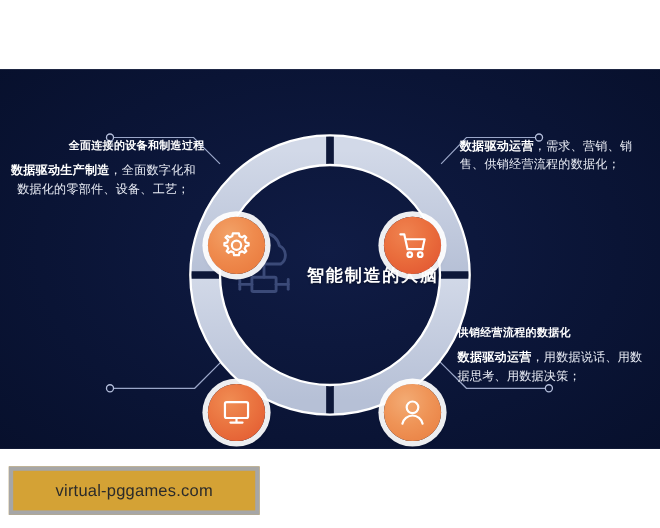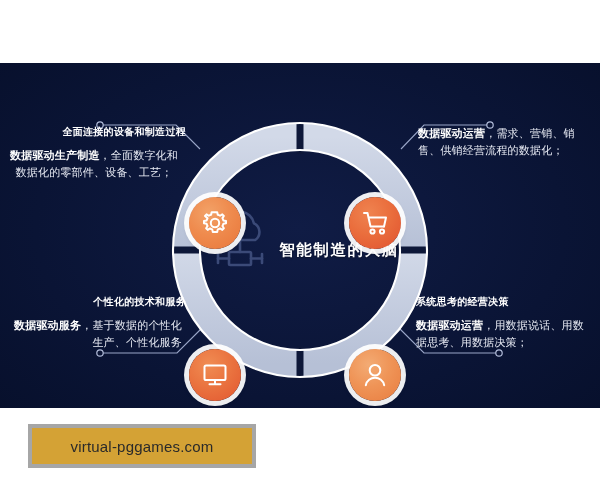--- a/index.html
+++ b/index.html
@@ -75,21 +75,21 @@
 
   .co-bl{left:6px;top:232px;width:182px;text-align:right;}
   .co-bl .c-title{text-align:right;padding-right:2px;}
   .co-bl .c-body{margin-top:8px;text-align:right;width:176px;}
 
   .co-br{left:416px;top:232px;width:184px;text-align:left;}
   .co-br .c-body{margin-top:8px;width:172px;text-align:left;}
 
   
   .watermark{
-    position:absolute;left:28px;top:424px;width:228px;height:44px;
+    position:absolute;left:8px;top:424px;width:228px;height:44px;
     background:#d4a235;border:4px solid #a6a6a6;
     box-sizing:border-box;
     display:flex;align-items:center;justify-content:center;
   }
   .watermark span{
     color:#2a2a2a;font-size:15px;letter-spacing:.2px;
     font-family:"Liberation Sans","DejaVu Sans",sans-serif;
   }
 </style>
 </head>
@@ -211,29 +211,23 @@
         <b>数据驱动生产制造</b><span>，全面数字化和数据化的零部件、设备、工艺；</span>
       </div>
     </div>
 
     <div class="callout co-tr">
       <div class="c-body">
         <b>数据驱动运营</b><span>，需求、营销、销售、供销经营流程的数据化；</span>
       </div>
     </div>
 
-    <div class="callout co-bl">
-      <div class="c-title">个性化的技术和服务</div>
-      <div class="c-body">
-        <b>数据驱动服务</b><span>，基于数据的个性化生产、个性化服务</span>
-      </div>
-    </div>
 
     <div class="callout co-br">
-      <div class="c-title">系统思考的经营决策</div>
+      <div class="c-title">供销经营流程的数据化</div>
       <div class="c-body">
         <b>数据驱动运营</b><span>，用数据说话、用数据思考、用数据决策；</span>
       </div>
     </div>
 
   </div>
 
   <div class="watermark">
     <span>virtual-pggames.com</span>
   </div>

